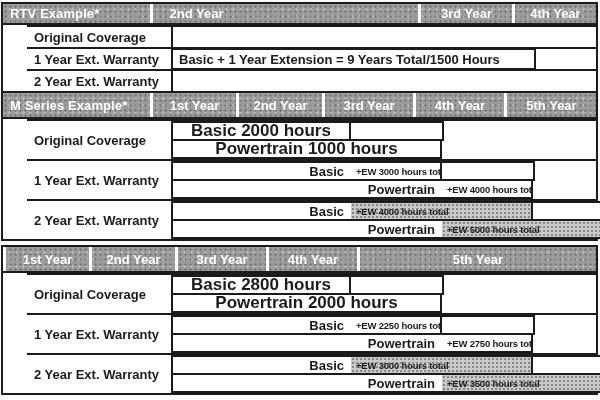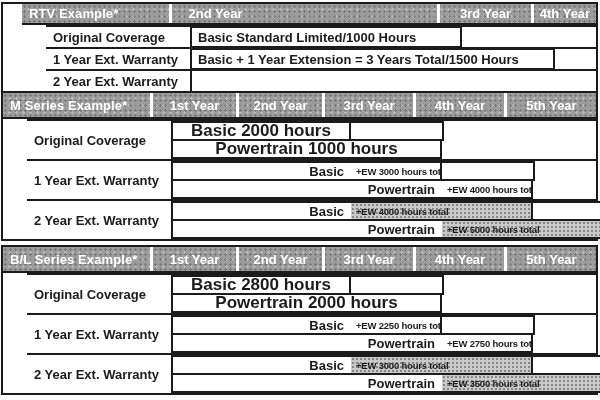--- a/index.html
+++ b/index.html
@@ -7,21 +7,21 @@
   body{
     width:600px;height:400px;position:relative;overflow:hidden;
     background:#fcfcfc;
     font-family:"Liberation Sans","DejaVu Sans",sans-serif;
     color:var(--ink);
   }
   .tbl{
     position:absolute;left:1px;width:597px;
     box-sizing:border-box;border:2px solid var(--ink);background:#fff;
   }
-  .tbl-rtv{top:2px;padding-left:19px;}
+  .tbl-rtv{top:2px;}
   .tbl-m{top:91px;}
   .tbl-bl{top:245px;}
 
   
   .thead{
     display:flex;align-items:stretch;
     background-color:#9c9c9c;
     background-image:
       radial-gradient(rgba(70,70,70,.40) 1px, transparent 1.3px),
       radial-gradient(rgba(255,255,255,.30) 1px, transparent 1.3px);
@@ -106,25 +106,24 @@
   <div class="thead">
     <div class="hlabel">RTV Example*</div>
     <div class="ycell ywide">
         <span class="yinner">2nd Year</span>
       </div>
     <div class="ycell yrtv3">3rd Year</div>
     <div class="ycell ylast">4th Year</div>
   </div>
   <div class="trow">
     <div class="rlabel">Original Coverage</div>
-    <div class="rtvbar rb1">Basic Standard Limited/1000 Hours</div>
   </div>
   <div class="trow">
     <div class="rlabel">1 Year Ext. Warranty</div>
-    <div class="rtvbar rb2">Basic + 1 Year Extension = 3 Years Total/1500 Hours</div>
+    <div class="rtvbar rb2">Basic + 1 Year Extension = 9 Years Total/1500 Hours</div>
   </div>
   <div class="trow">
     <div class="rlabel">2 Year Ext. Warranty</div>
   </div>
 </div>
 
 <div class="tbl tbl-m">
   <div class="thead">
     <div class="hlabel">M Series Example*</div>
     <div class="ycell yw1">1st Year</div>
@@ -163,21 +162,20 @@
     <div class="ghost g2"></div>
     <div class="bar bot w5 shaded">
       <div class="seg-main m-p">Powertrain</div>
       <div class="seg-ext">+EW 5000 hours total</div>
     </div>
   </div>
 </div>
 
 <div class="tbl tbl-bl">
   <div class="thead">
-    <div class="hlabel">B/L Series Example*</div>
     <div class="ycell yw1">1st Year</div>
     <div class="ycell yw2">2nd Year</div>
     <div class="ycell yw3">3rd Year</div>
     <div class="ycell yw4">4th Year</div>
     <div class="ycell ylast">5th Year</div>
   </div>
 
   <div class="trow">
     <div class="rlabel">Original Coverage</div>
     <div class="bar top center w2">Basic 2800 hours</div>

